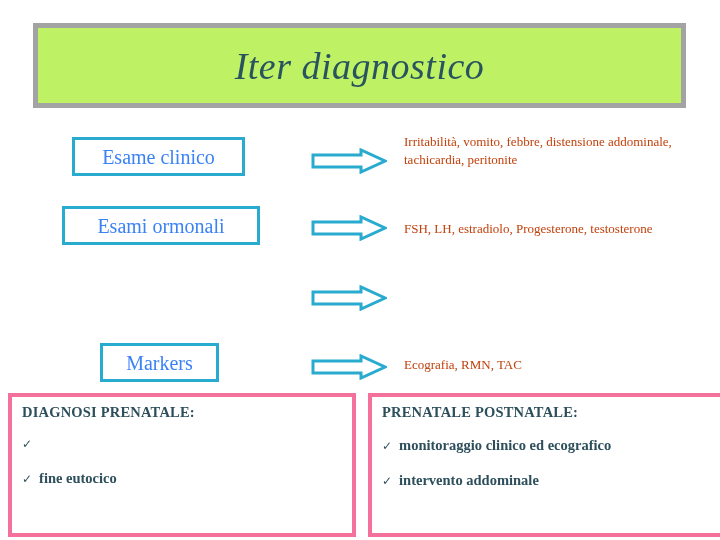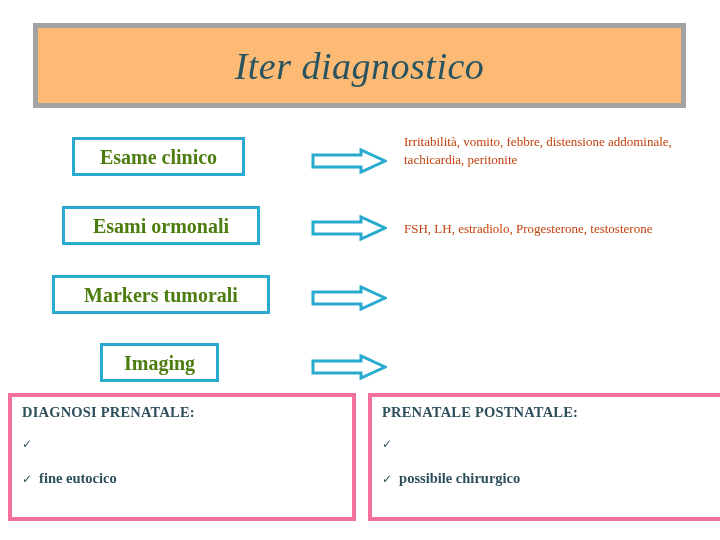--- a/index.html
+++ b/index.html
@@ -18,21 +18,21 @@
 
   
   #title-box {
     position: absolute;
     left: 33px;
     top: 23px;
     width: 653px;
     height: 85px;
     box-sizing: border-box;
     border: 5px solid #a3a3a3;
-    background: #fdba74;
+    background: #bef264;
     display: flex;
     align-items: center;
     justify-content: center;
   }
   #title-text {
     font-family: "Liberation Serif", "DejaVu Serif", serif;
     font-style: italic;
     font-size: 38px;
     color: #28535f;
     letter-spacing: 0.5px;
@@ -53,23 +53,23 @@
     border: 3px solid #29abd0;
     background: #ffffff;
     height: 39px;
     display: flex;
     align-items: center;
     justify-content: center;
     padding: 0 10px;
   }
   .step-label {
     font-family: "Liberation Serif", "DejaVu Serif", serif;
-    font-weight: bold;
+    font-weight: normal;
     font-size: 20px;
-    color: #4d7c0f;
+    color: #3b82f6;
     white-space: nowrap;
     line-height: 1;
   }
 
   
   .arrow-wrap {
     position: absolute;
     left: 311px;
     width: 76px;
     height: 26px;
@@ -88,21 +88,21 @@
     color: #c2410c;
   }
 
   
   .panel {
     position: absolute;
     box-sizing: border-box;
     border: 4px solid #f4719c;
     background: #ffffff;
     top: 393px;
-    height: 128px;
+    height: 144px;
     padding: 8px 10px 8px 10px;
   }
   #panel-prenatale { left: 8px; width: 348px; }
   #panel-postnatale { left: 368px; width: 356px; }
 
   .panel-heading {
     font-family: "Liberation Serif", "DejaVu Serif", serif;
     font-weight: bold;
     font-size: 14.5px;
     color: #2d4f5c;
@@ -156,54 +156,53 @@
   </div>
   <div class="arrow-wrap" style="top:9px;">
     <svg width="76" height="26" viewBox="0 0 76 26">
       <polygon points="2,7 50,7 50,2 74,13 50,24 50,19 2,19" fill="#ffffff" stroke="#29abd0" stroke-width="3" stroke-linejoin="miter"></polygon>
     </svg>
   </div>
   <div class="desc" style="top:14px;">FSH, LH, estradiolo, Progesterone, testosterone</div>
 </div>
 
 <div class="step-row" style="top:275px;">
-  <div class="step-box" style="left:52px; width:218px;">
-    <span class="step-label">Markers tumorali</span>
-  </div>
   <div class="arrow-wrap" style="top:10px;">
     <svg width="76" height="26" viewBox="0 0 76 26">
       <polygon points="2,7 50,7 50,2 74,13 50,24 50,19 2,19" fill="#ffffff" stroke="#29abd0" stroke-width="3" stroke-linejoin="miter"></polygon>
     </svg>
   </div>
 </div>
 
 <div class="step-row" style="top:343px;">
   <div class="step-box" style="left:100px; width:119px;">
-    <span class="step-label">Imaging</span>
+    <span class="step-label">Markers</span>
   </div>
   <div class="arrow-wrap" style="top:11px;">
     <svg width="76" height="26" viewBox="0 0 76 26">
       <polygon points="2,7 50,7 50,2 74,13 50,24 50,19 2,19" fill="#ffffff" stroke="#29abd0" stroke-width="3" stroke-linejoin="miter"></polygon>
     </svg>
   </div>
+  <div class="desc" style="top:13px;">Ecografia, RMN, TAC</div>
 </div>
 
 <div class="panel" id="panel-prenatale">
   <div class="panel-heading">DIAGNOSI PRENATALE:</div>
   <div class="panel-item">
     <span class="check-icon">✓</span>
   </div>
   <div class="panel-item">
     <span class="check-icon">✓</span>
     <span>fine eutocico</span>
   </div>
 </div>
 
 <div class="panel" id="panel-postnatale">
   <div class="panel-heading">PRENATALE POSTNATALE:</div>
   <div class="panel-item">
     <span class="check-icon">✓</span>
-  </div>
-  <div class="panel-item">
-    <span class="check-icon">✓</span>
-    <span>possibile chirurgico</span>
+    <span>monitoraggio clinico ed ecografico</span>
+  </div>
+  <div class="panel-item">
+    <span class="check-icon">✓</span>
+    <span>intervento addominale</span>
   </div>
 </div>
 
 </body></html>

